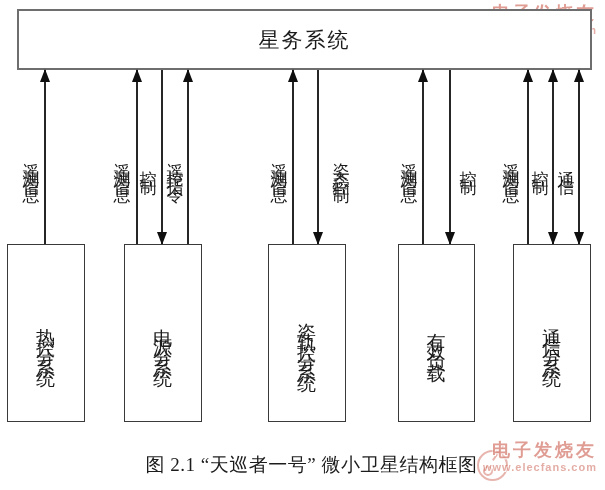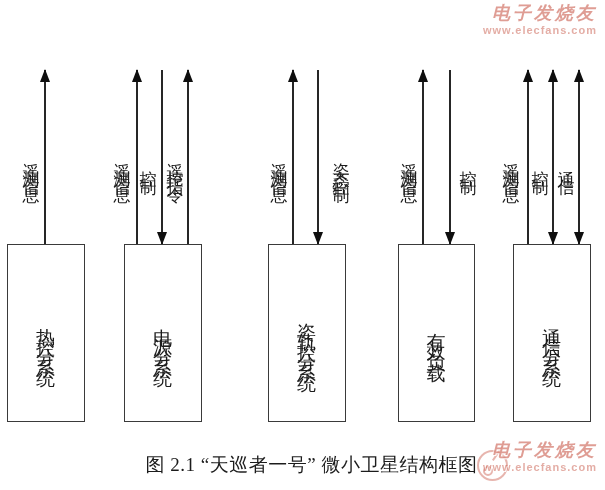--- a/index.html
+++ b/index.html
@@ -43,21 +43,20 @@
   .caption{
     position:absolute;left:0;right:0;top:452px;text-align:center;
     font-size:19px;letter-spacing:0.5px;padding-left:18px;
   }
   
   .wm{position:absolute;text-align:right;line-height:1.1;pointer-events:none;}
   .wm .nm{
     font-size:18px;font-weight:bold;letter-spacing:3px;
     color:rgba(201,92,76,0.60);
     text-shadow:1px 1px 0 rgba(255,255,255,0.95), -1px -1px 1px rgba(255,255,255,0.55);
-    font-style:italic;
   }
   .wm .url{
     font-size:11px;font-weight:bold;letter-spacing:1px;
     color:rgba(201,92,76,0.50);
     text-shadow:1px 1px 0 rgba(255,255,255,0.95);
     font-family:"Liberation Sans","DejaVu Sans",sans-serif;
   }
   .wm-top{top:4px;right:8px;}
   .wm-bottom{top:441px;right:8px;}
   .wm-logo{
@@ -77,20 +76,23 @@
 </head>
 <body>
 
 <div id="stage">
 
   <div class="wm wm-top">
     <div class="nm">电子发烧友</div>
     <div class="url">www.elecfans.com</div>
   </div>
 
+  <div class="topbox">
+    <span class="t">星务系统</span>
+  </div>
 
   <div class="link" style="left:39.5px">
       <div class="line"></div>
       <div class="head up"></div>
     </div>
 
   <div class="link" style="left:131.5px">
       <div class="line"></div>
       <div class="head up"></div>
     </div>

